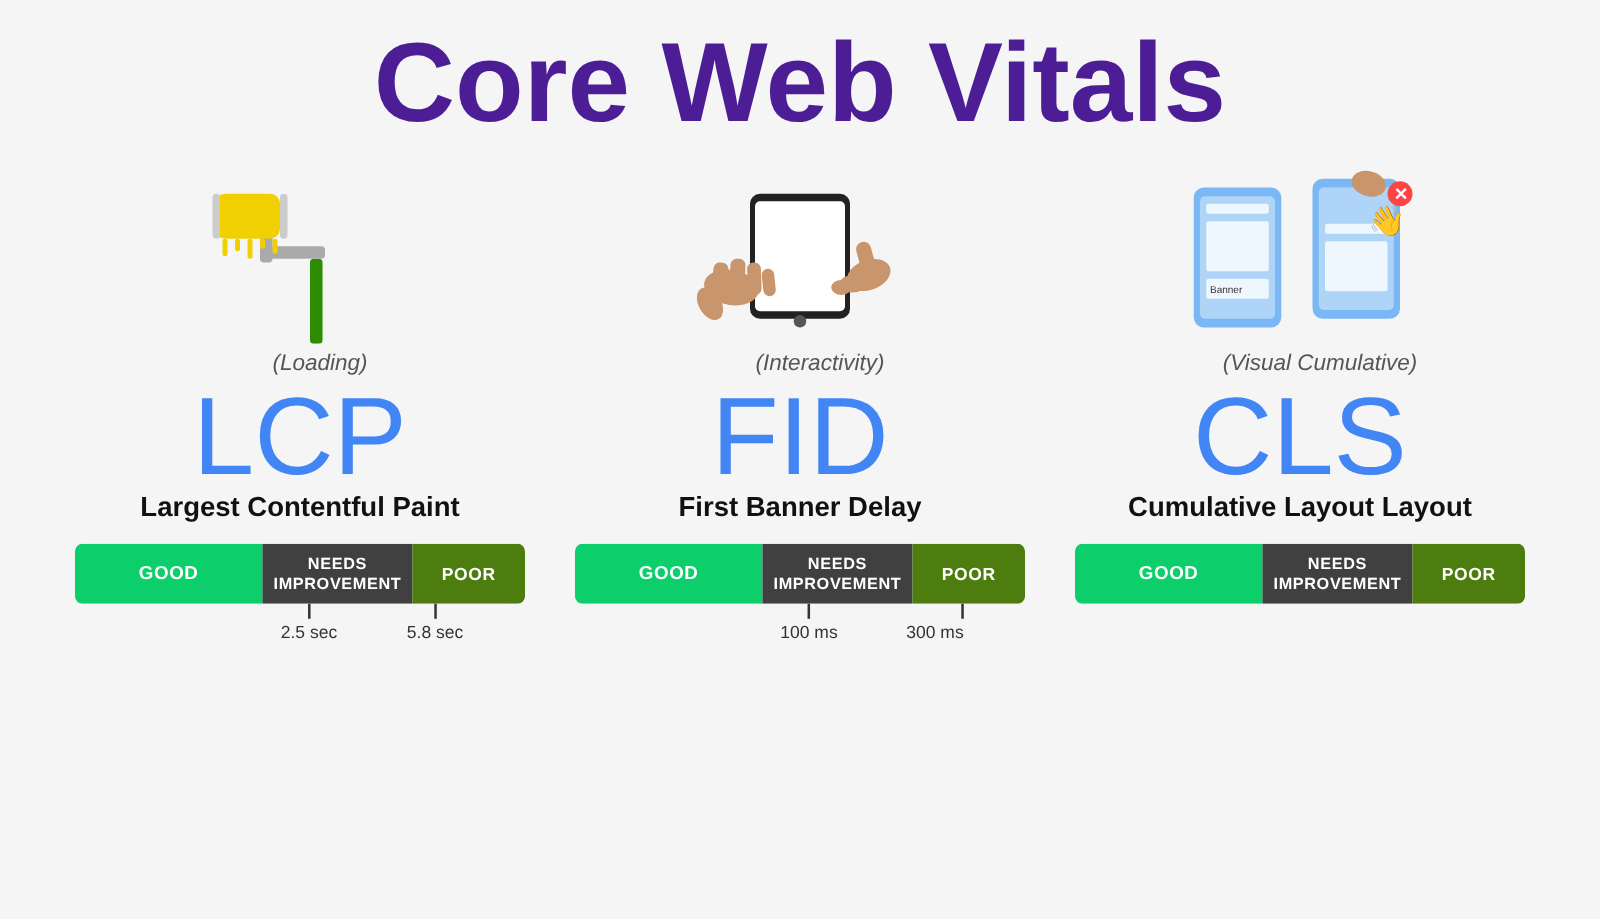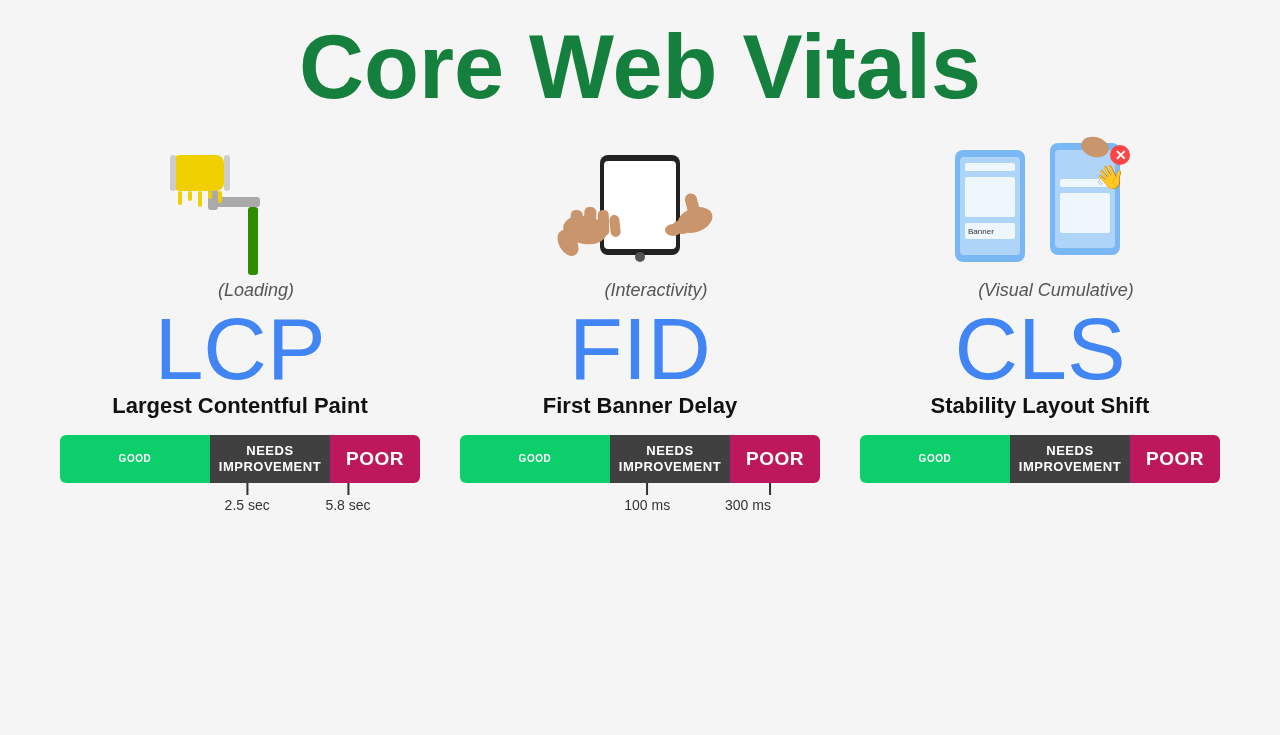--- a/index.html
+++ b/index.html
@@ -12,21 +12,21 @@
       overflow: hidden;
       display: flex;
       flex-direction: column;
       align-items: center;
       padding: 20px 40px 10px;
     }
 
     .page-title {
       font-size: 90px;
       font-weight: 900;
-      color: #15803d;
+      color: #4c1d95;
       text-align: center;
       line-height: 1.05;
       margin-bottom: 10px;
     }
 
     .metrics-row {
       display: flex;
       justify-content: space-around;
       width: 100%;
       margin-top: 5px;
@@ -87,48 +87,48 @@
       overflow: hidden;
     }
 
     .scale-good {
       background: #0cce6b;
       display: flex;
       align-items: center;
       justify-content: center;
       color: white;
       font-weight: 800;
-      font-size: 10px;
+      font-size: 15px;
       letter-spacing: 0.5px;
       flex: 2;
     }
 
     .scale-needs {
       background: #404040;
       display: flex;
       align-items: center;
       justify-content: center;
       color: white;
       font-weight: 800;
       font-size: 13px;
       letter-spacing: 0.5px;
       flex: 1.5;
       text-align: center;
       padding: 2px 4px;
       line-height: 1.2;
     }
 
     .scale-poor {
-      background: #be185d;
+      background: #4d7c0f;
       display: flex;
       align-items: center;
       justify-content: center;
       color: white;
       font-weight: 800;
-      font-size: 19px;
+      font-size: 14px;
       letter-spacing: 0.5px;
       flex: 1.2;
     }
 
     .scale-ticks {
       display: flex;
       width: 100%;
       position: relative;
       height: 32px;
     }
@@ -298,21 +298,21 @@
 
         <circle cx="180" cy="20" r="10" fill="#ff4444"></circle>
         <text x="175" y="25" font-size="14" fill="white" font-weight="bold" font-family="Arial">✕</text>
 
         <text x="155" y="50" font-size="24" font-family="Arial">👋</text>
       </svg>
     </div>
 
     <div class="metric-category">(Visual Cumulative)</div>
     <div class="metric-acronym">CLS</div>
-    <div class="metric-name">Stability Layout Shift</div>
+    <div class="metric-name">Cumulative Layout Layout</div>
 
     <div class="scale-bar-wrapper">
       <div class="scale-bar">
         <div class="scale-good">GOOD</div>
         <div class="scale-needs">NEEDS<br>IMPROVEMENT</div>
         <div class="scale-poor">POOR</div>
       </div>
     </div>
   </div>
 

